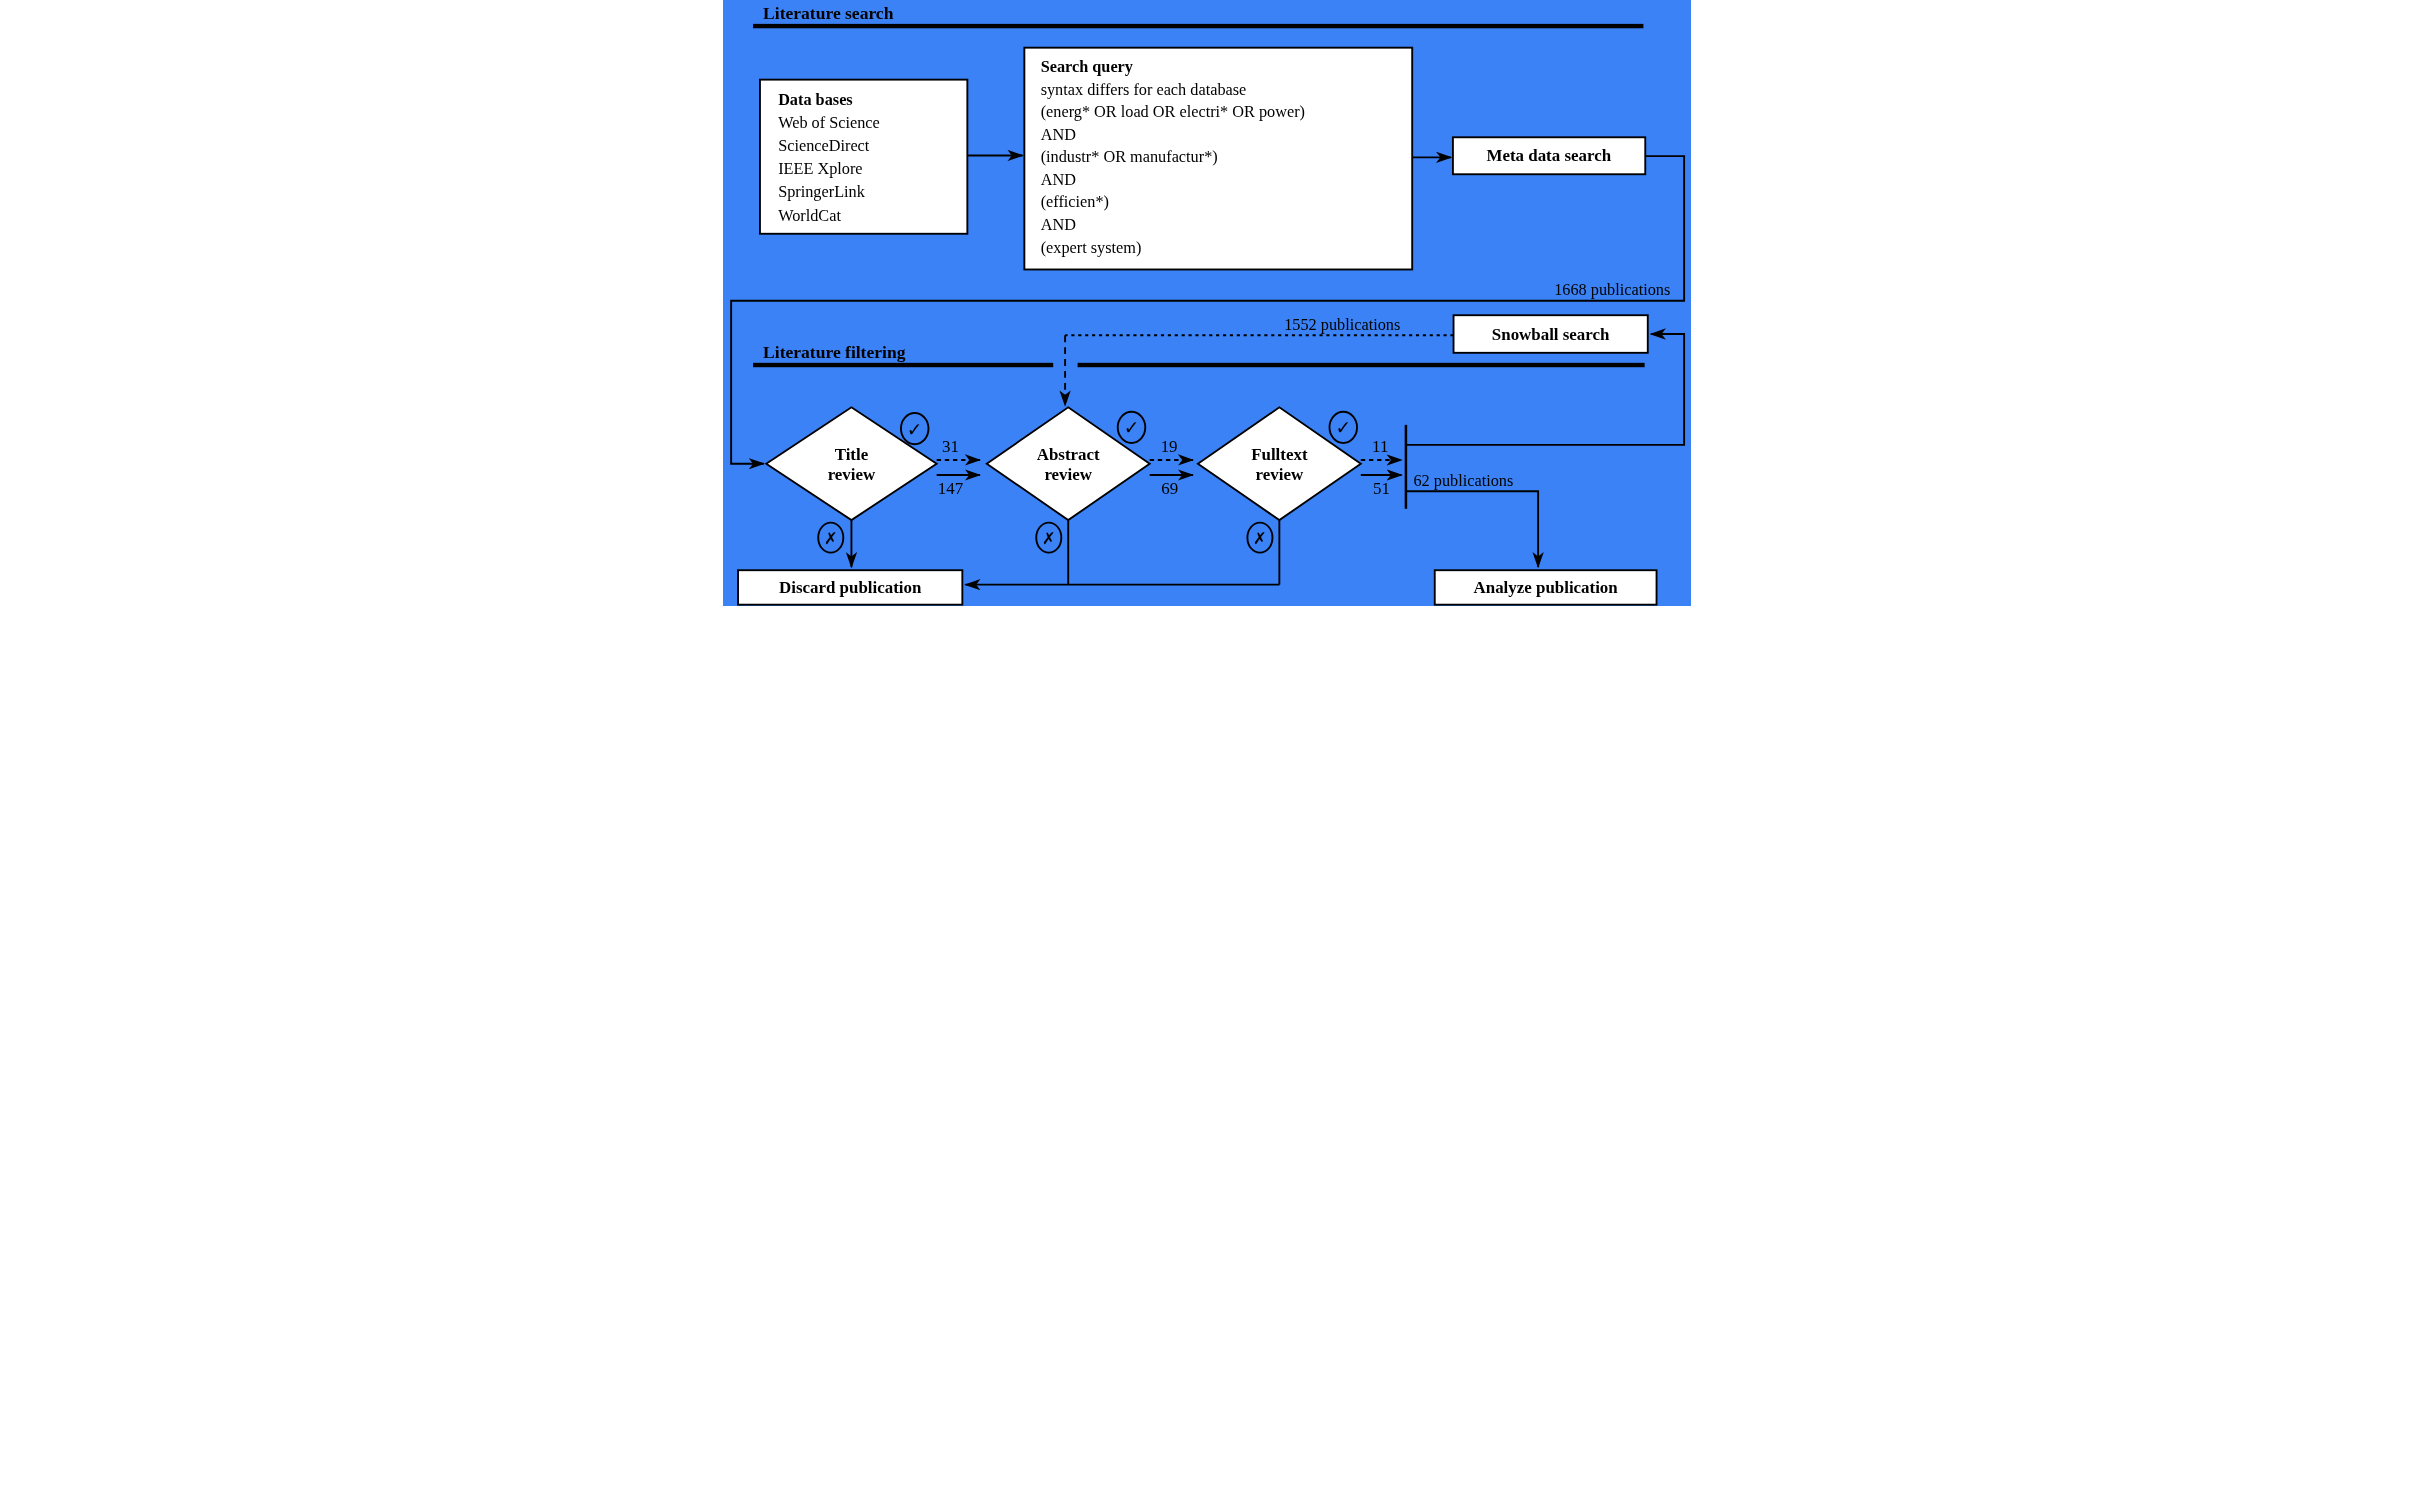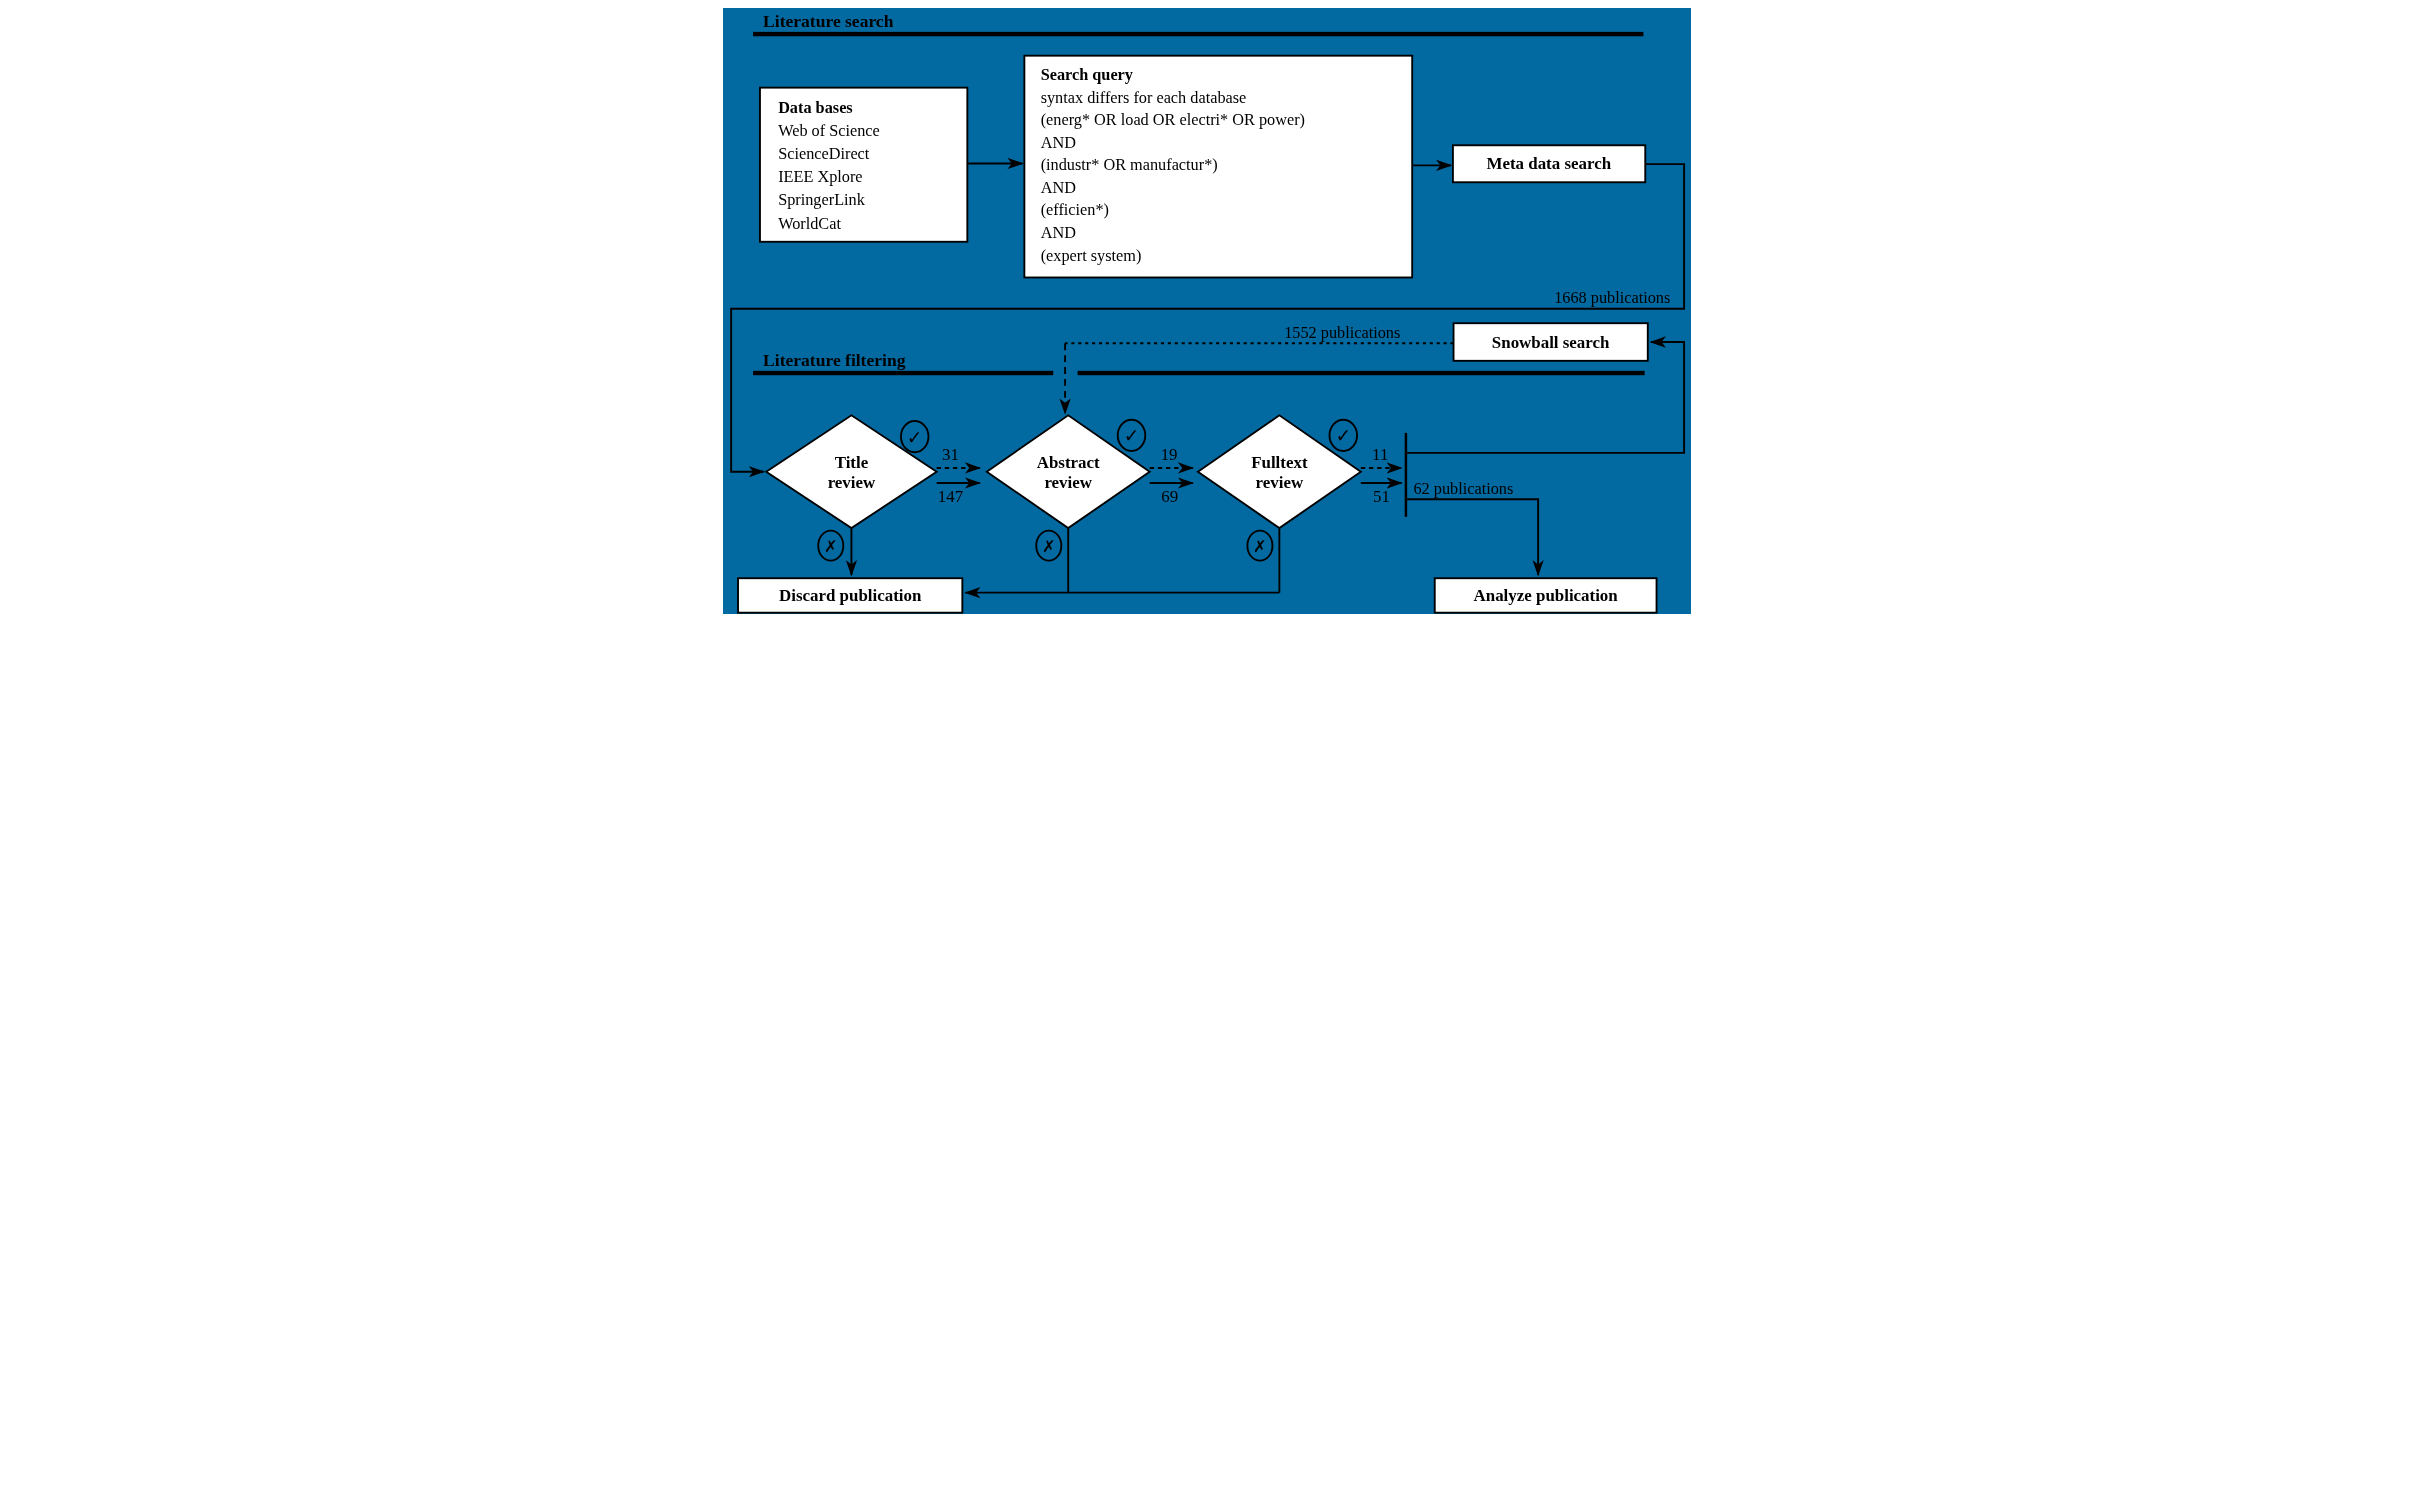--- a/index.html
+++ b/index.html
@@ -1,16 +1,16 @@
 <!DOCTYPE html>
 <html style="font-size:10px"><head>
 <meta charset="utf-8">
 <style>
   html,body{margin:0;padding:0;background:#ffffff;}
-  #stage{width:968px;height:606px;position:relative;background:#0369a1;margin:8px auto;}
+  #stage{width:968px;height:606px;position:relative;background:#3b82f6;margin:0 auto;}
   svg{display:block;}
   text{font-family:"Liberation Serif","DejaVu Serif",serif;fill:#000000;}
   .heading{font-size:28px;font-weight:bold;}
   .boxtitle{font-size:26px;font-weight:bold;}
   .bodyline{font-size:26px;}
   .centerlabel{font-size:27px;font-weight:bold;text-anchor:middle;}
   .diamondlabel{font-size:27px;font-weight:bold;text-anchor:middle;}
   .num{font-size:27px;text-anchor:middle;}
   .publabel{font-size:26px;}
   .publabel-end{font-size:26px;text-anchor:end;}

